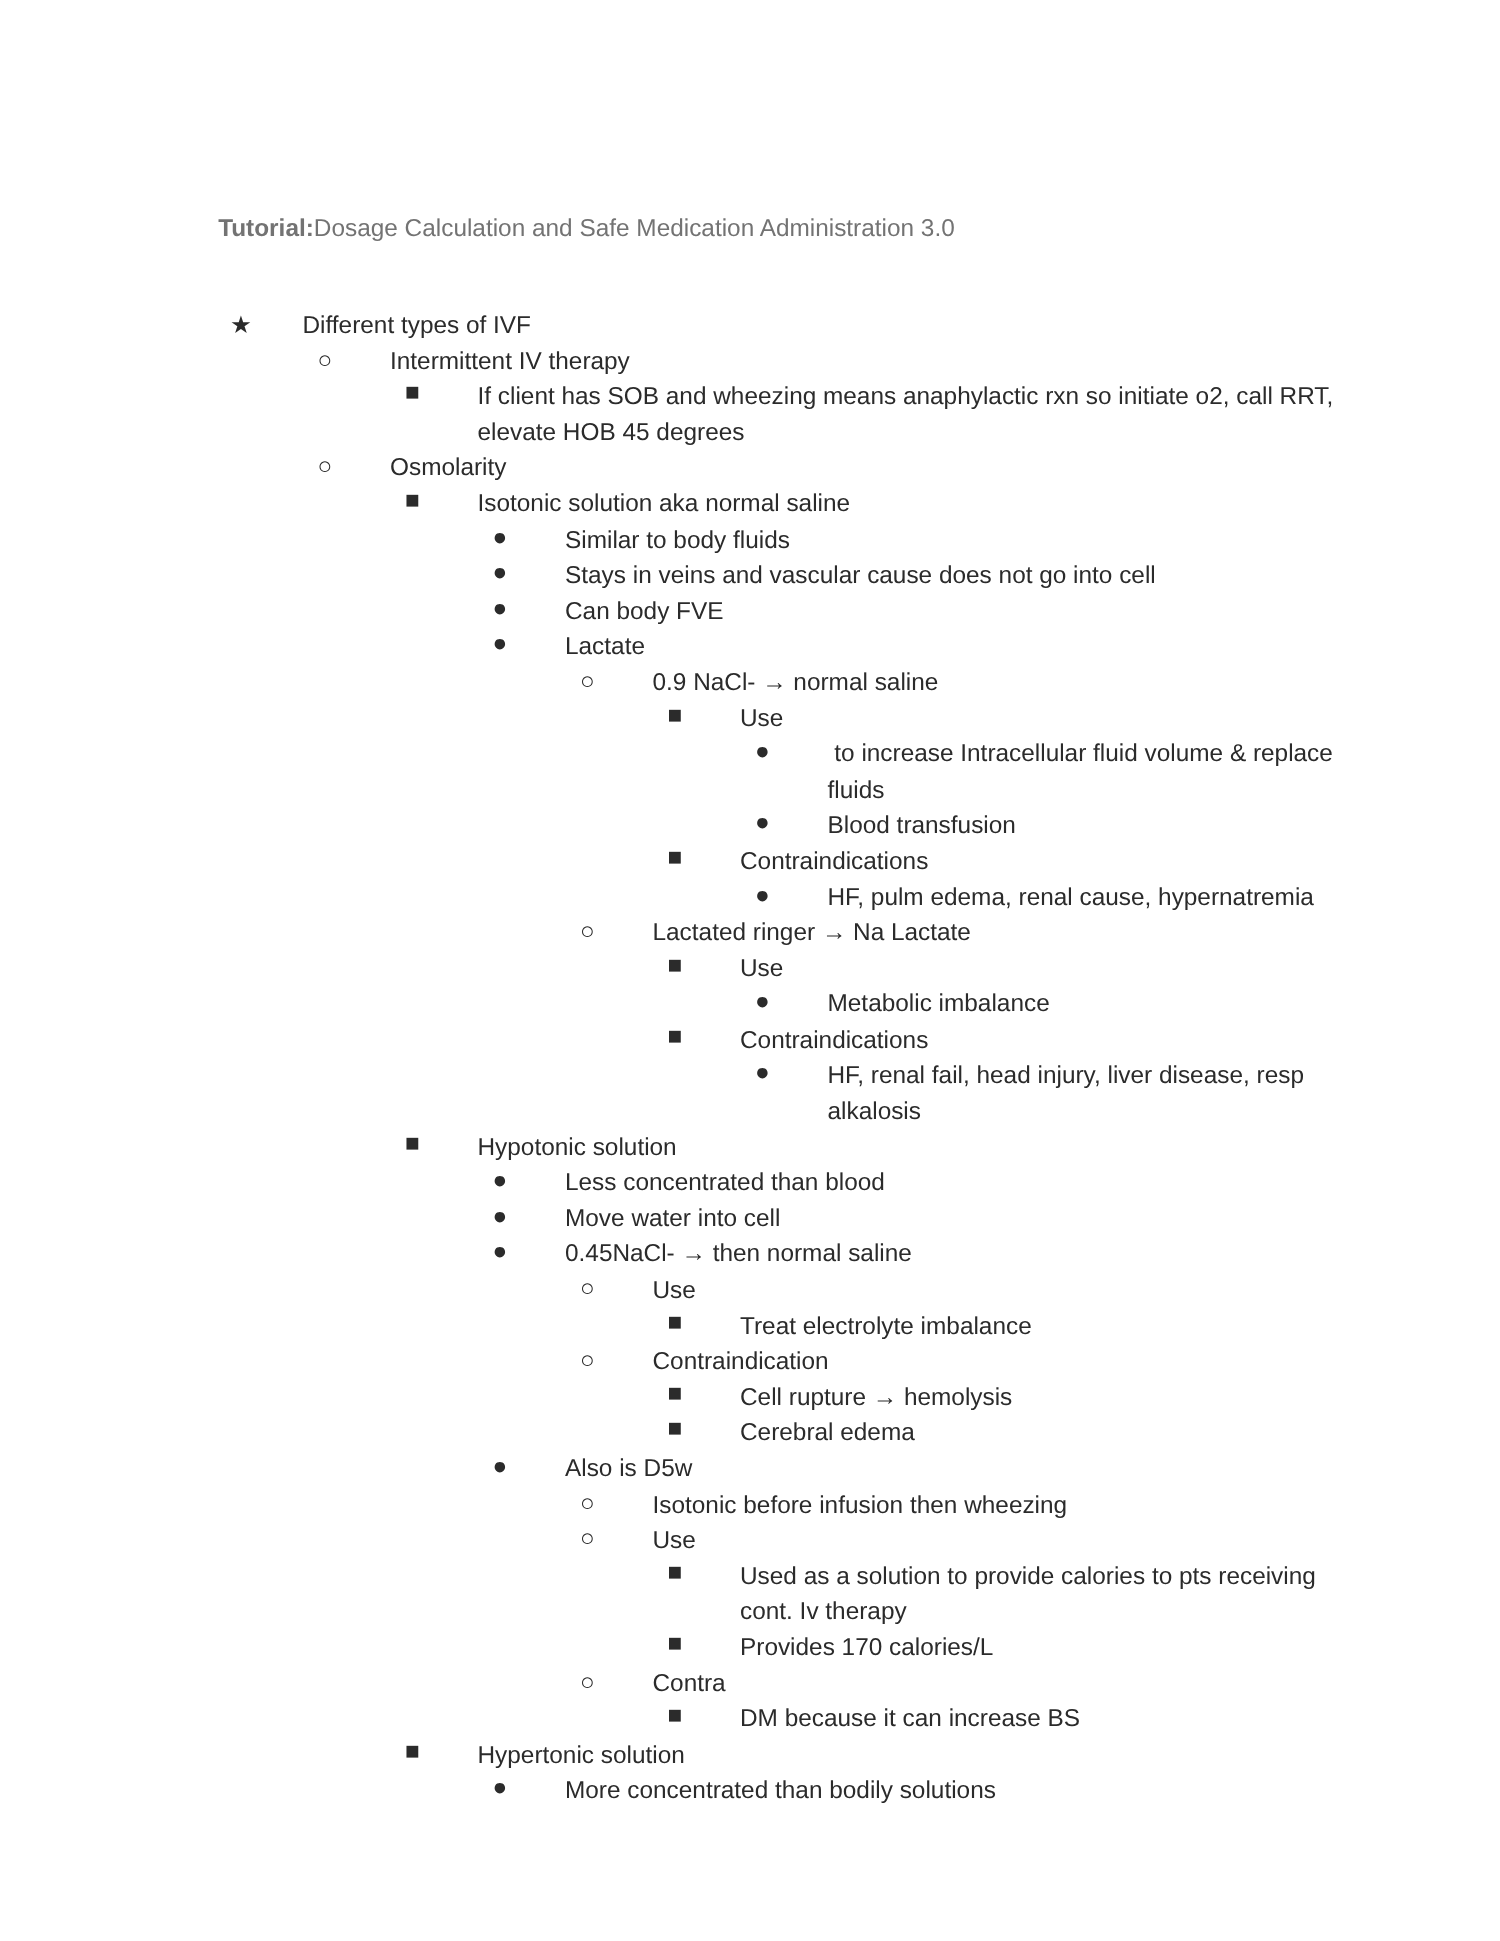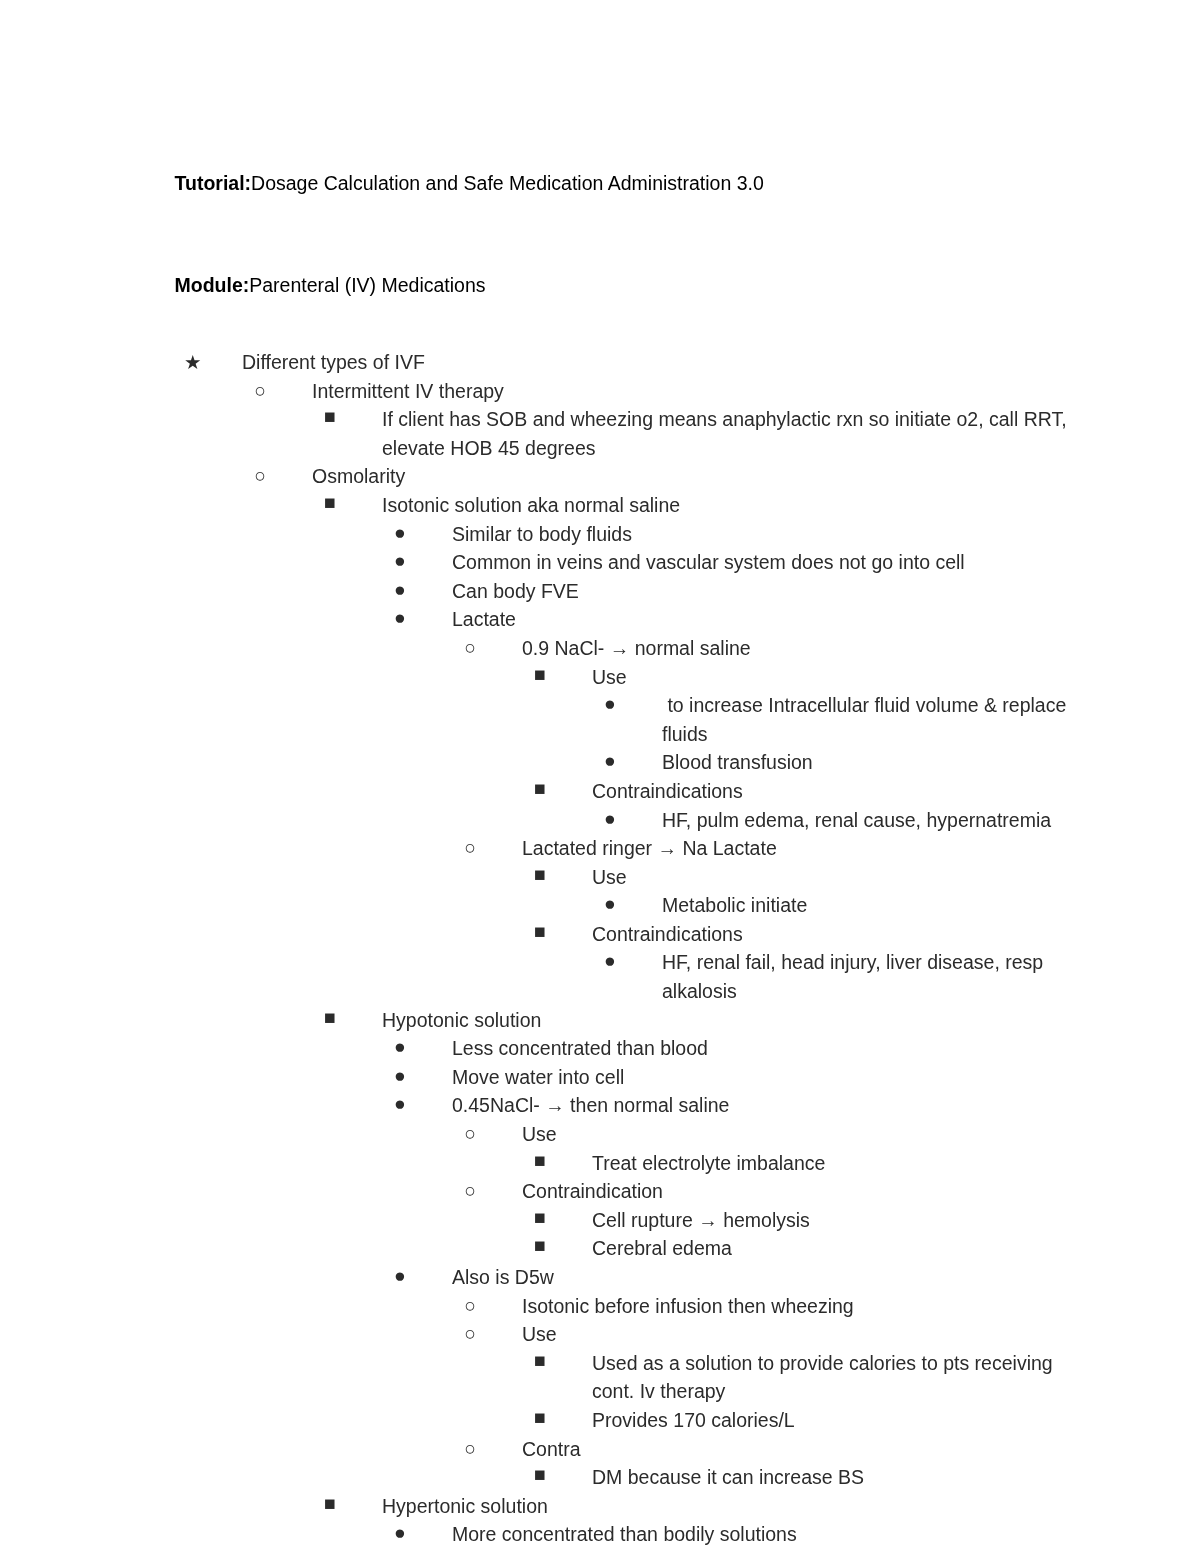--- a/index.html
+++ b/index.html
@@ -23,21 +23,21 @@
     background: #ffffff;
   }
   .doc-body {
     padding: 132px 118px 40px 142px;
   }
 
   
   .meta-line {
     font-size: 19.5px;
     line-height: 34px;
-    color: #000000;
+    color: #737373;
     white-space: pre;
   }
   .meta-line .meta-label {
     font-weight: bold;
   }
   .meta-line .meta-value {
     font-weight: normal;
   }
 
   
@@ -87,23 +87,20 @@
 </head>
 <body>
 
 <div class="page">
   <div class="doc-body">
 
     <div class="meta-line">
       <span class="meta-label">Tutorial:</span><span class="meta-value">Dosage Calculation and Safe Medication Administration 3.0</span>
     </div>
 
-    <div class="meta-line">
-      <span class="meta-label">Module:</span><span class="meta-value">Parenteral (IV) Medications</span>
-    </div>
 
     <div class="outline" id="outline-root">
         <div class="oitem lv1">
           <span class="marker m-star">★</span>
           <span class="otext">Different types of IVF</span>
         </div>
         <div class="oitem lv2">
           <span class="marker m-circle">○</span>
           <span class="otext">Intermittent IV therapy</span>
         </div>
@@ -118,21 +115,21 @@
         <div class="oitem lv3">
           <span class="marker m-square">■</span>
           <span class="otext">Isotonic solution aka normal saline</span>
         </div>
         <div class="oitem lv4">
           <span class="marker m-disc">●</span>
           <span class="otext">Similar to body fluids</span>
         </div>
         <div class="oitem lv4">
           <span class="marker m-disc">●</span>
-          <span class="otext">Common in veins and vascular system does not go into cell</span>
+          <span class="otext">Stays in veins and vascular cause does not go into cell</span>
         </div>
         <div class="oitem lv4">
           <span class="marker m-disc">●</span>
           <span class="otext">Can body FVE</span>
         </div>
         <div class="oitem lv4">
           <span class="marker m-disc">●</span>
           <span class="otext">Lactate</span>
         </div>
         <div class="oitem lv5">
@@ -162,21 +159,21 @@
         <div class="oitem lv5">
           <span class="marker m-circle">○</span>
           <span class="otext">Lactated ringer → Na Lactate</span>
         </div>
         <div class="oitem lv6">
           <span class="marker m-square">■</span>
           <span class="otext">Use</span>
         </div>
         <div class="oitem lv7">
           <span class="marker m-disc">●</span>
-          <span class="otext">Metabolic initiate</span>
+          <span class="otext">Metabolic imbalance</span>
         </div>
         <div class="oitem lv6">
           <span class="marker m-square">■</span>
           <span class="otext">Contraindications</span>
         </div>
         <div class="oitem lv7">
           <span class="marker m-disc">●</span>
           <span class="otext">HF, renal fail, head injury, liver disease, resp alkalosis</span>
         </div>
         <div class="oitem lv3">

